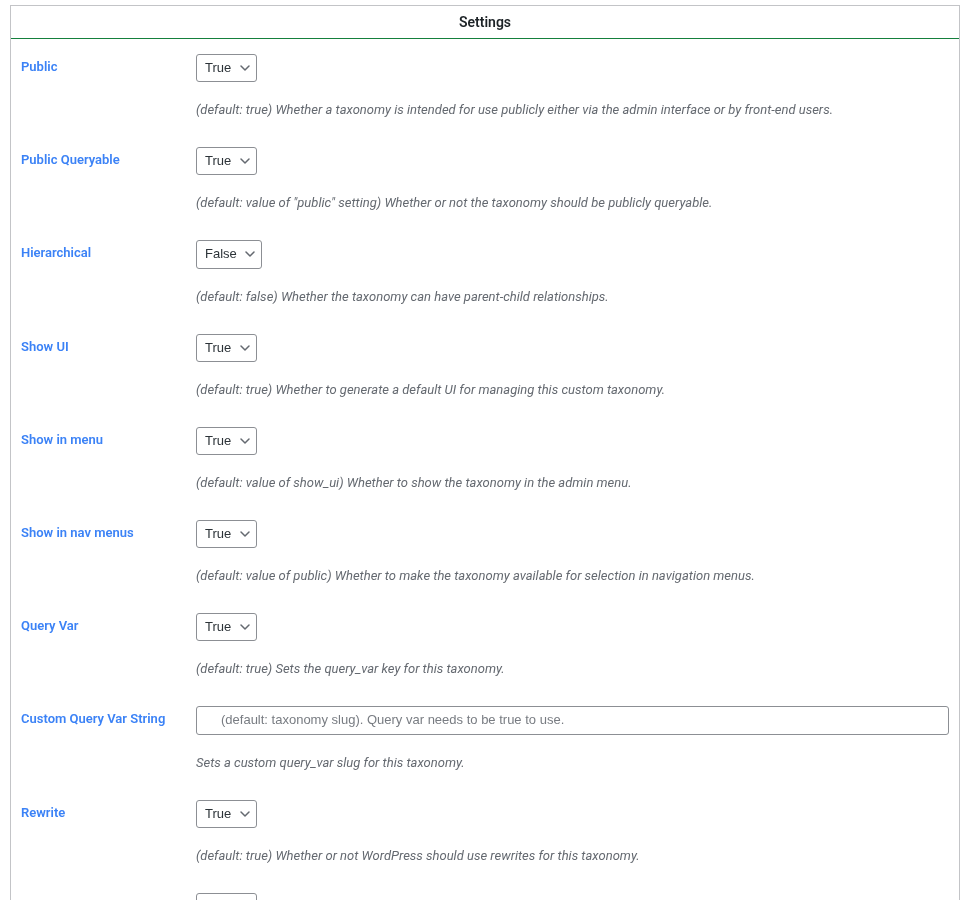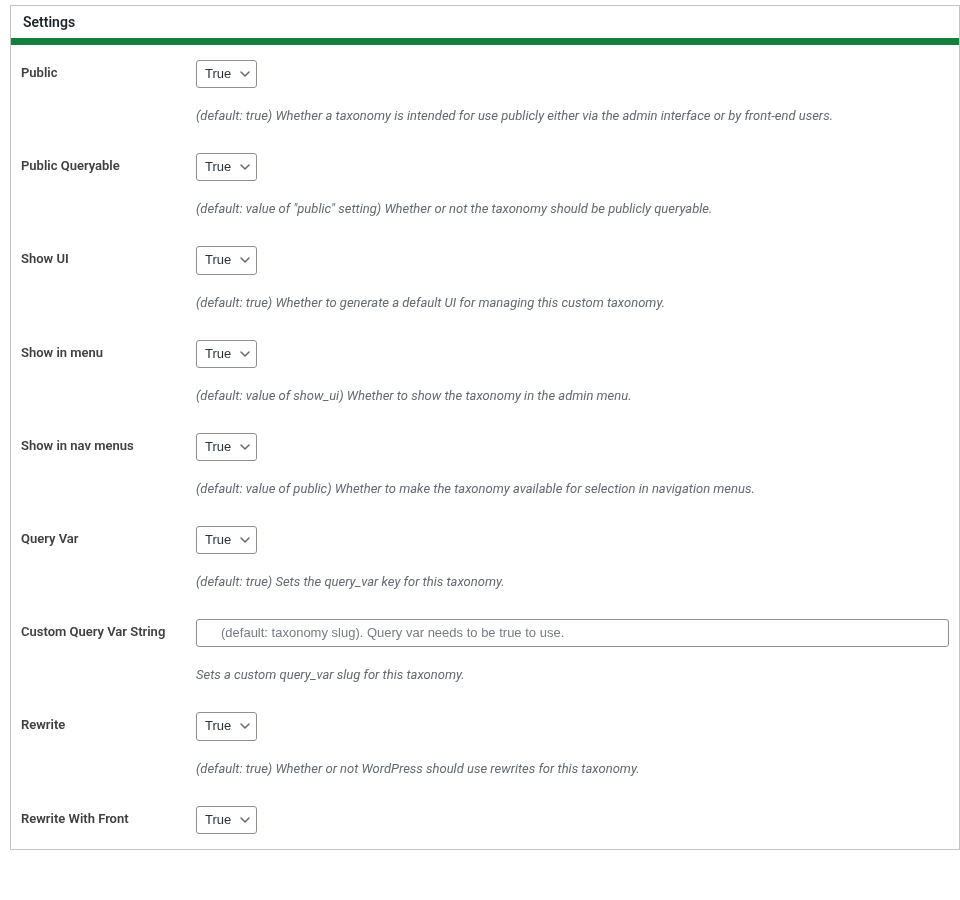--- a/index.html
+++ b/index.html
@@ -9,40 +9,41 @@
       color: #1d2327;
       background: #fff;
       width: 960px;
     }
     .postbox {
       border: 1px solid #c3c4c7;
       margin: 5px 0 0 10px;
       background: #fff;
     }
     .postbox-header {
-      border-bottom: 7px solid #15803d;
+      border-bottom: 1px solid #15803d;
       padding: 8px 12px;
+      text-align: center;
     }
     .postbox-header h2 {
       font-size: 14px;
       font-weight: 600;
       color: #1d2327;
     }
     .form-table {
       border-collapse: collapse;
       width: 100%;
     }
     .form-table tr {
       vertical-align: top;
     }
     .form-table th {
       text-align: left;
       font-weight: 600;
       font-size: 13px;
-      color: #404040;
+      color: #3b82f6;
       padding: 20px 10px 20px 10px;
       width: 185px;
       vertical-align: top;
     }
     .form-table td {
       padding: 15px 10px 15px 0;
       vertical-align: top;
     }
     .select-wrapper {
       position: relative;
@@ -129,20 +130,36 @@
             <span class="chevron">
                 <svg viewBox="0 0 12 12">
                   <path d="M2 4l4 4 4-4" stroke="currentColor" stroke-width="1.5" fill="none" stroke-linecap="round" stroke-linejoin="round"></path>
                 </svg>
               </span>
           </span>
           <span class="description">(default: value of "public" setting) Whether or not the taxonomy should be publicly queryable.</span>
         </td>
       </tr>
 
+      <tr>
+        <th>Hierarchical</th>
+        <td>
+          <span class="select-wrapper">
+            <select>
+              <option>False</option>
+            </select>
+            <span class="chevron">
+                <svg viewBox="0 0 12 12">
+                  <path d="M2 4l4 4 4-4" stroke="currentColor" stroke-width="1.5" fill="none" stroke-linecap="round" stroke-linejoin="round"></path>
+                </svg>
+              </span>
+          </span>
+          <span class="description">(default: false) Whether the taxonomy can have parent-child relationships.</span>
+        </td>
+      </tr>
 
       <tr>
         <th>Show UI</th>
         <td>
           <span class="select-wrapper">
             <select>
               <option>True</option>
             </select>
             <span class="chevron">
                 <svg viewBox="0 0 12 12">

